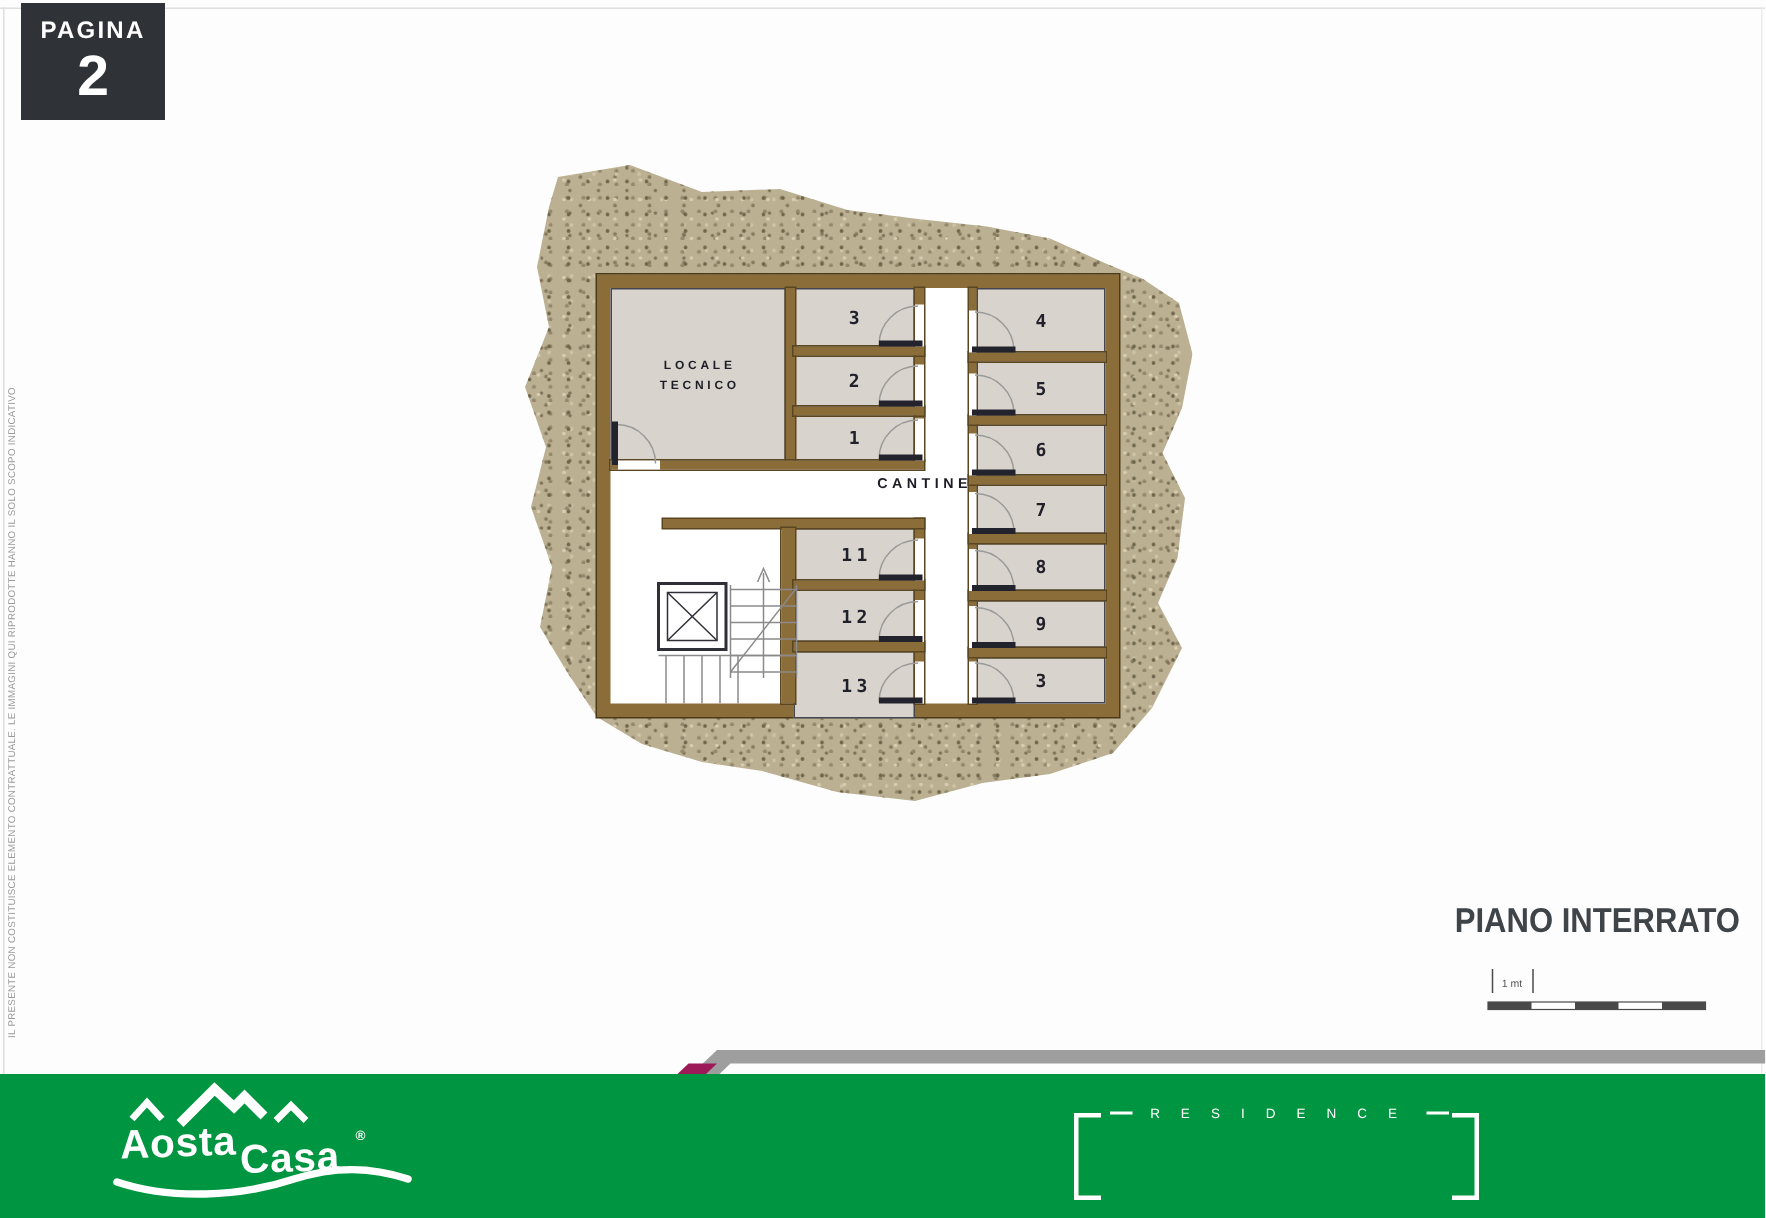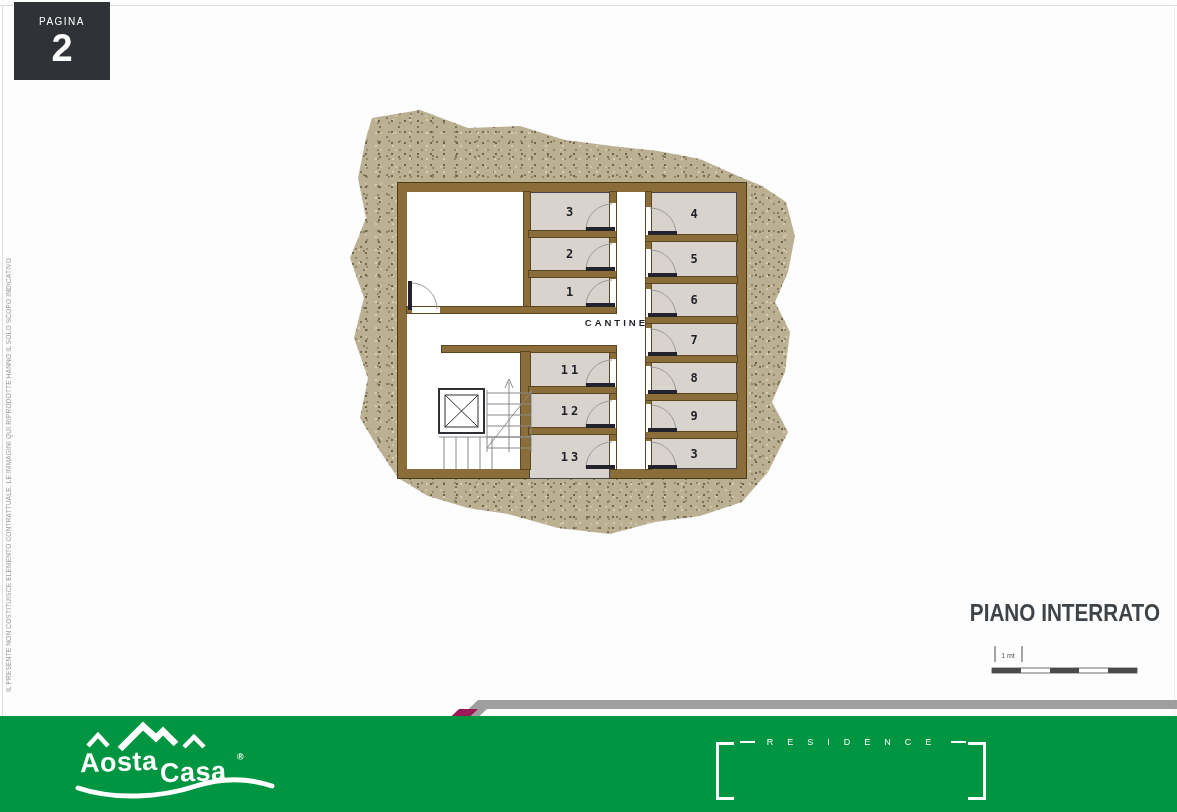--- a/index.html
+++ b/index.html
@@ -8,21 +8,21 @@
   .abs{position:absolute;}
 
   
   .line-top{left:0;top:5px;width:1177px;height:1px;background:#dedede;}
   .line-left{left:2px;top:5px;width:1px;height:711px;background:#dedede;}
   .line-right{left:1174px;top:5px;width:1px;height:711px;background:#ededed;}
 
   
   .pagina-box{left:14px;top:2px;width:96px;height:78px;background:#2f3237;color:#fff;
               display:flex;flex-direction:column;align-items:center;justify-content:center;}
-  .pagina-label{font-size:10px;font-weight:normal;letter-spacing:1.5px;}
+  .pagina-label{font-size:16px;font-weight:bold;letter-spacing:1.5px;}
   .pagina-number{font-size:38px;font-weight:bold;line-height:38px;margin-top:2px;}
 
   
   .disclaimer{left:5px;top:692px;transform-origin:0 0;transform:rotate(-90deg);
               white-space:nowrap;font-size:6.5px;color:#9a9a9a;letter-spacing:.2px;}
 
   
   .ground{left:350px;top:106px;width:450px;height:432px;
     background-color:#bcb093;
     background-image:
@@ -93,20 +93,26 @@
     <div class="pagina-label">PAGINA</div>
     <div class="pagina-number">2</div>
   </div>
 
   <div class="abs disclaimer">IL PRESENTE NON COSTITUISCE ELEMENTO CONTRATTUALE. LE IMMAGINI QUI RIPRODOTTE HANNO IL SOLO SCOPO INDICATIVO</div>
 
   <div class="abs ground"></div>
   <div class="abs building-wall"></div>
   <div class="abs building-interior"></div>
 
+  <div class="abs room" style="left:407px;top:192px;width:117px;height:115px;">
+    <div class="lt-label">
+      <div>LOCALE</div>
+      <div>TECNICO</div>
+    </div>
+  </div>
 
   <div class="abs room" style="left:529px;top:192px;width:81px;height:39px;">
       <span class="room-number">3</span>
     </div>
   <div class="abs room" style="left:529px;top:237px;width:81px;height:34px;">
       <span class="room-number">2</span>
     </div>
   <div class="abs room" style="left:529px;top:277px;width:81px;height:30px;">
       <span class="room-number">1</span>
     </div>

